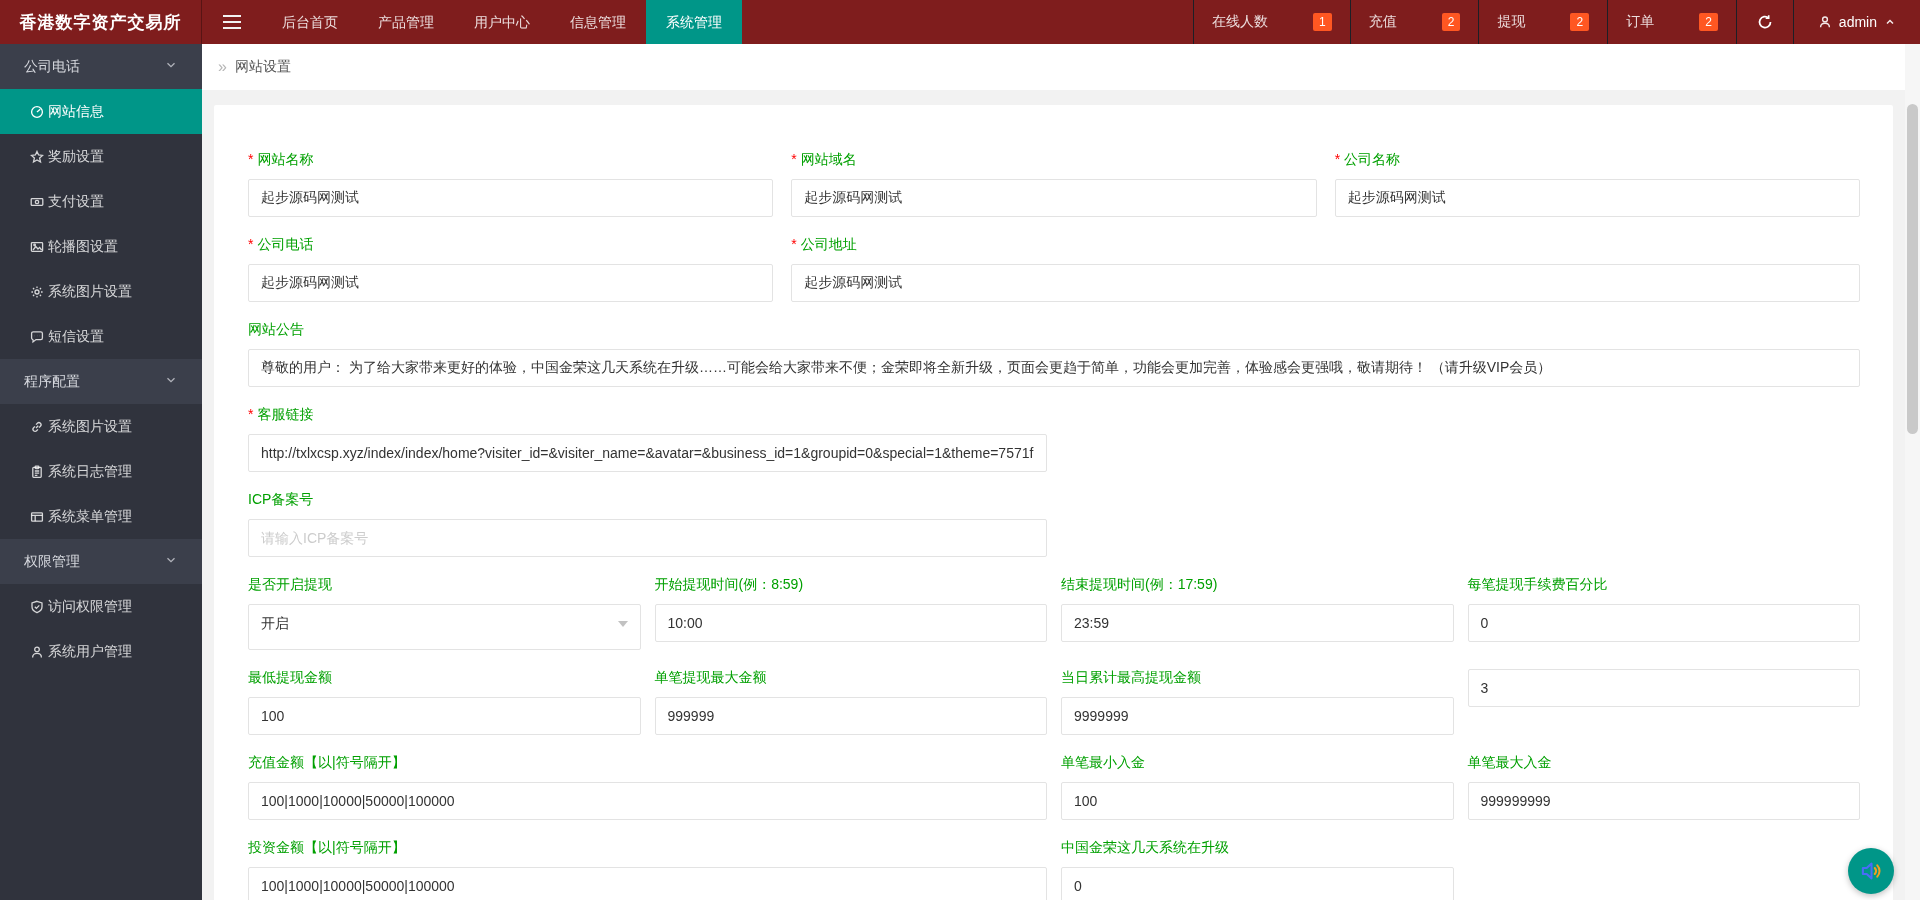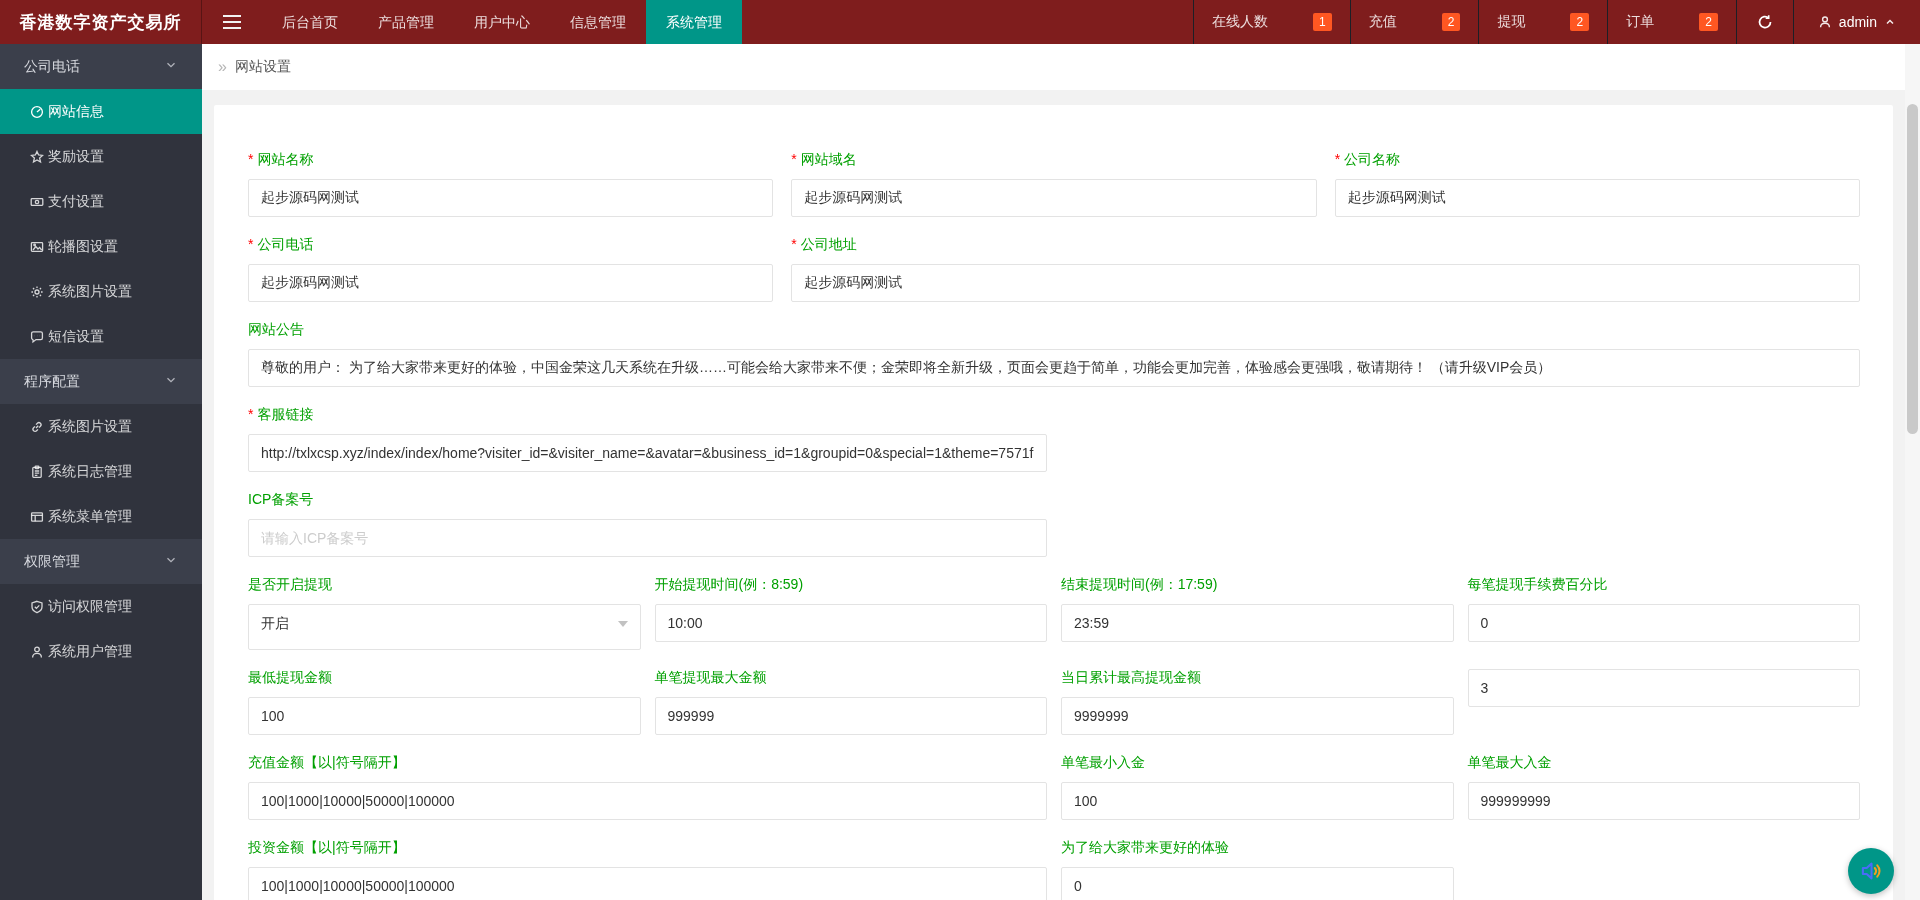--- a/index.html
+++ b/index.html
@@ -295,21 +295,21 @@
         <div><div class="field-label"><span class="lbl">当日累计最高提现金额</span></div><input class="txt-input" type="text" value="9999999" style=""></div>
         <div><input class="txt-input" type="text" value="3" style=""></div>
       </div>
       <div class="form-grid cols-4">
         <div style="grid-column: span 2;"><div class="field-label"><span class="lbl">充值金额【以|符号隔开】</span></div><input class="txt-input" type="text" value="100|1000|10000|50000|100000" style=""></div>
         <div><div class="field-label"><span class="lbl">单笔最小入金</span></div><input class="txt-input" type="text" value="100" style=""></div>
         <div><div class="field-label"><span class="lbl">单笔最大入金</span></div><input class="txt-input" type="text" value="999999999" style=""></div>
       </div>
       <div class="form-grid cols-4">
         <div style="grid-column: span 2;"><div class="field-label"><span class="lbl">投资金额【以|符号隔开】</span></div><input class="txt-input" type="text" value="100|1000|10000|50000|100000" style=""></div>
-        <div><div class="field-label"><span class="lbl">为了给大家带来更好的体验</span></div><input class="txt-input" type="text" value="0" style=""></div>
+        <div><div class="field-label"><span class="lbl">中国金荣这几天系统在升级</span></div><input class="txt-input" type="text" value="0" style=""></div>
       </div>
     </div>
 </div>
 
 <div class="scrollbar">
   <div class="scroll-thumb"></div>
 </div>
 
 <div class="fab">
   <svg width="26" height="26" viewBox="0 0 24 24" fill="none">

